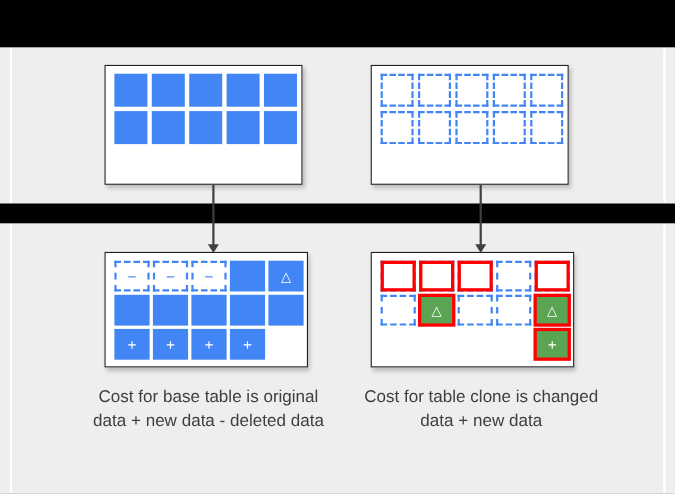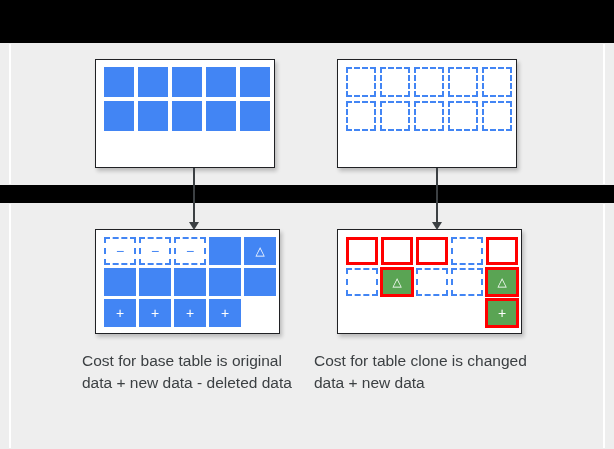--- a/index.html
+++ b/index.html
@@ -108,28 +108,28 @@
     border-left: 5px solid transparent;
     border-right: 5px solid transparent;
     border-top: 8px solid #3c4043;
   }
   .arrowhead-l { left: 189px; top: 222px; }
   .arrowhead-r { left: 432px; top: 222px; }
 
   
   .caption {
     position: absolute;
-    text-align: left;
+    text-align: center;
     color: #3c4043;
     font-size: 15.5px;
     line-height: 1.42;
     width: 215px;
   }
   .caption-l { left: 82px;  top: 350px; }
-  .caption-r { left: 314px; top: 350px; }
+  .caption-r { left: 330px; top: 350px; }
 </style>
 </head>
 <body>
 
 <div class="band band-top"></div>
 <div class="band band-bottom"></div>
 
 <div class="edge-line edge-left-top"></div>
 <div class="edge-line edge-right-top"></div>
 <div class="edge-line edge-left-bottom"></div>

